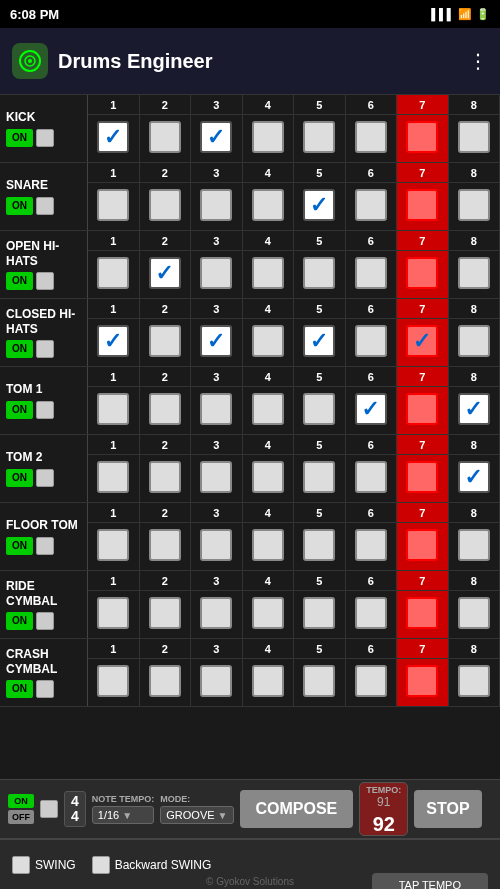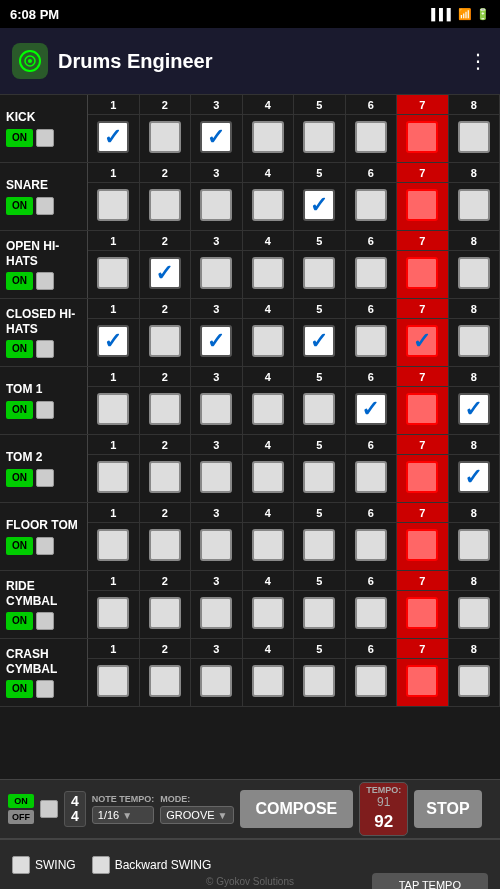--- a/index.html
+++ b/index.html
@@ -269,21 +269,21 @@
       align-items: center;
       background: #7f1d1d;
       border: 1px solid #555;
       border-radius: 5px;
       padding: 2px 6px;
       cursor: pointer;
     }
     .tempo-label { color: #aaa; font-size: 9px; font-weight: bold; }
     .tempo-numbers { display: flex; flex-direction: column; align-items: center; overflow: hidden; height: 38px; }
     .tempo-num { color: #aaa; font-size: 12px; line-height: 1.3; }
-    .tempo-num.active { color: #fff; font-size: 17px; font-weight: bold; }
+    .tempo-num.active { color: #fff; font-size: 20px; font-weight: bold; }
     .stop-btn {
       background: #888;
       color: #fff;
       font-size: 16px;
       font-weight: bold;
       border: none;
       border-radius: 4px;
       padding: 10px 12px;
       cursor: pointer;
     }

